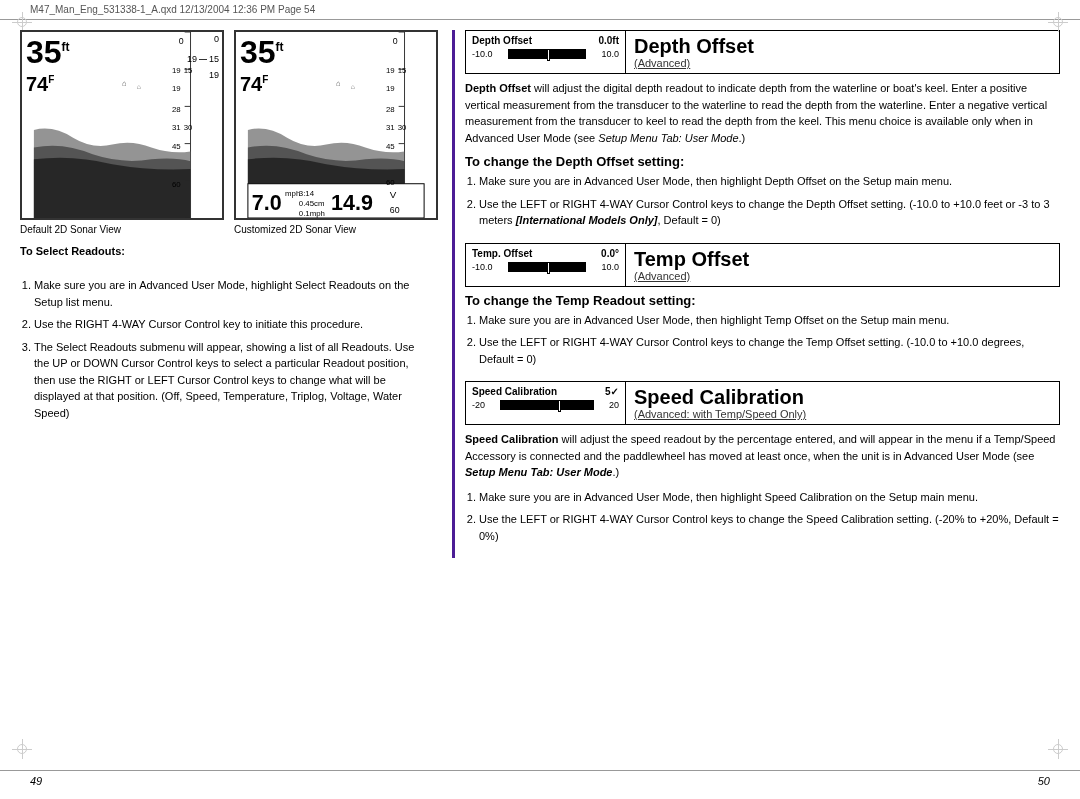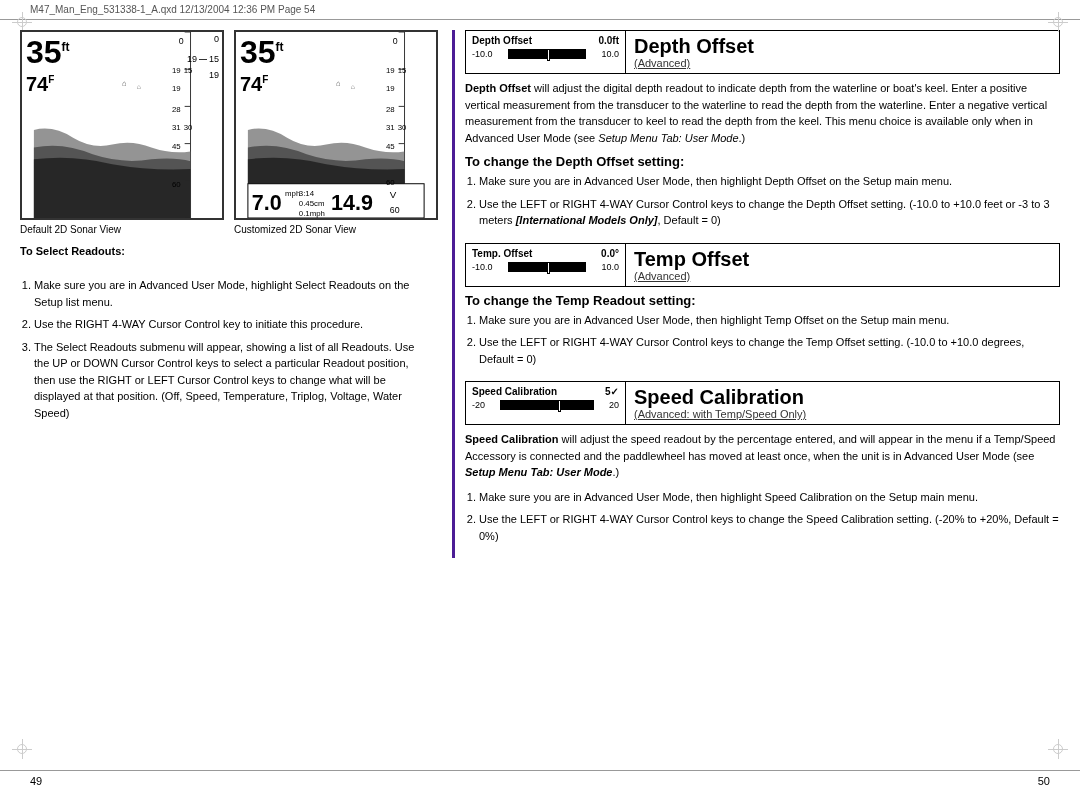--- a/index.html
+++ b/index.html
@@ -198,20 +198,21 @@
     .footer-bar {
       position: absolute;
       bottom: 8px;
       left: 0;
       right: 0;
       display: flex;
       justify-content: space-between;
       padding: 4px 30px;
       border-top: 1px solid #999;
       font-size: 11px;
+      font-style: italic;
     }
 
     
     .reg-mark {
       position: absolute;
       width: 20px;
       height: 20px;
     }
     .reg-mark::before, .reg-mark::after {
       content: '';

